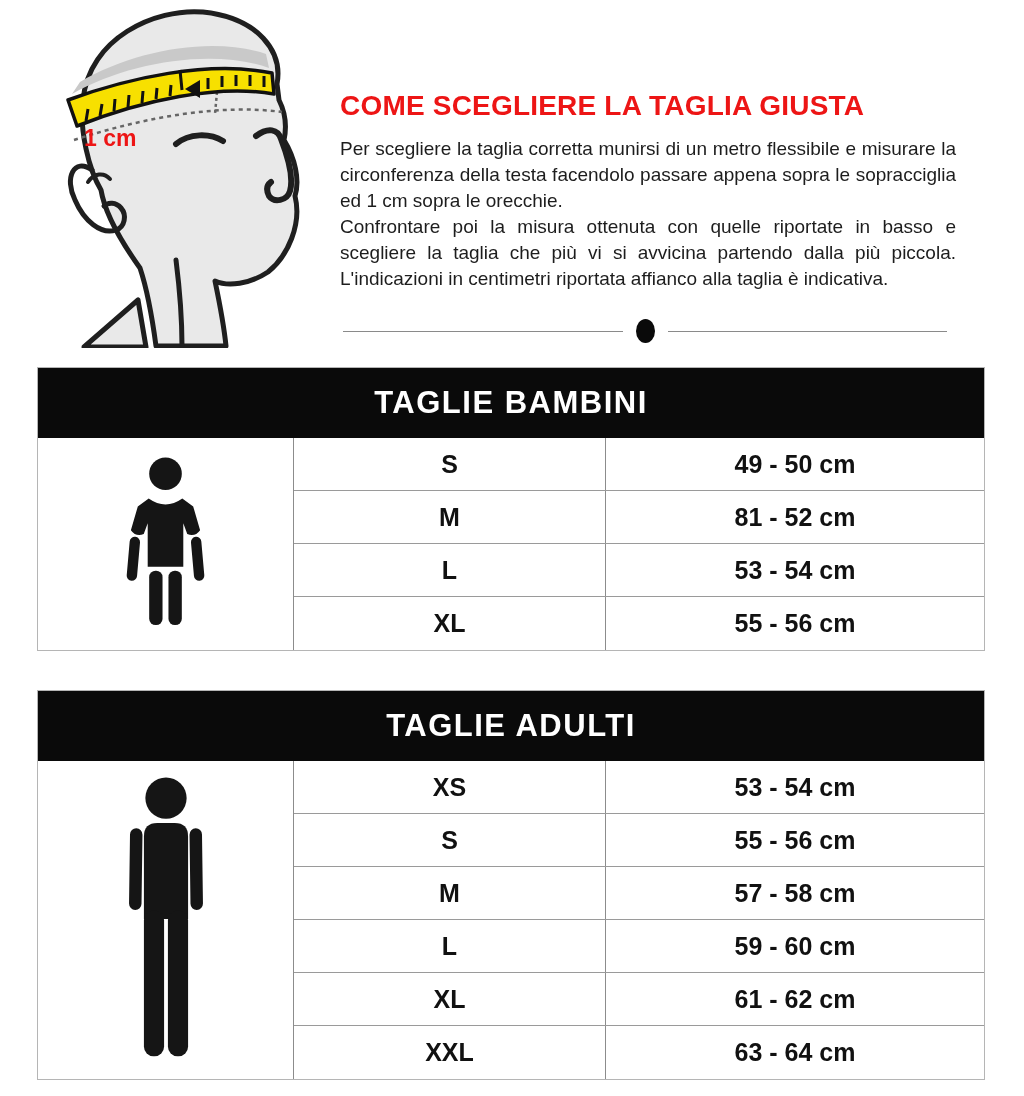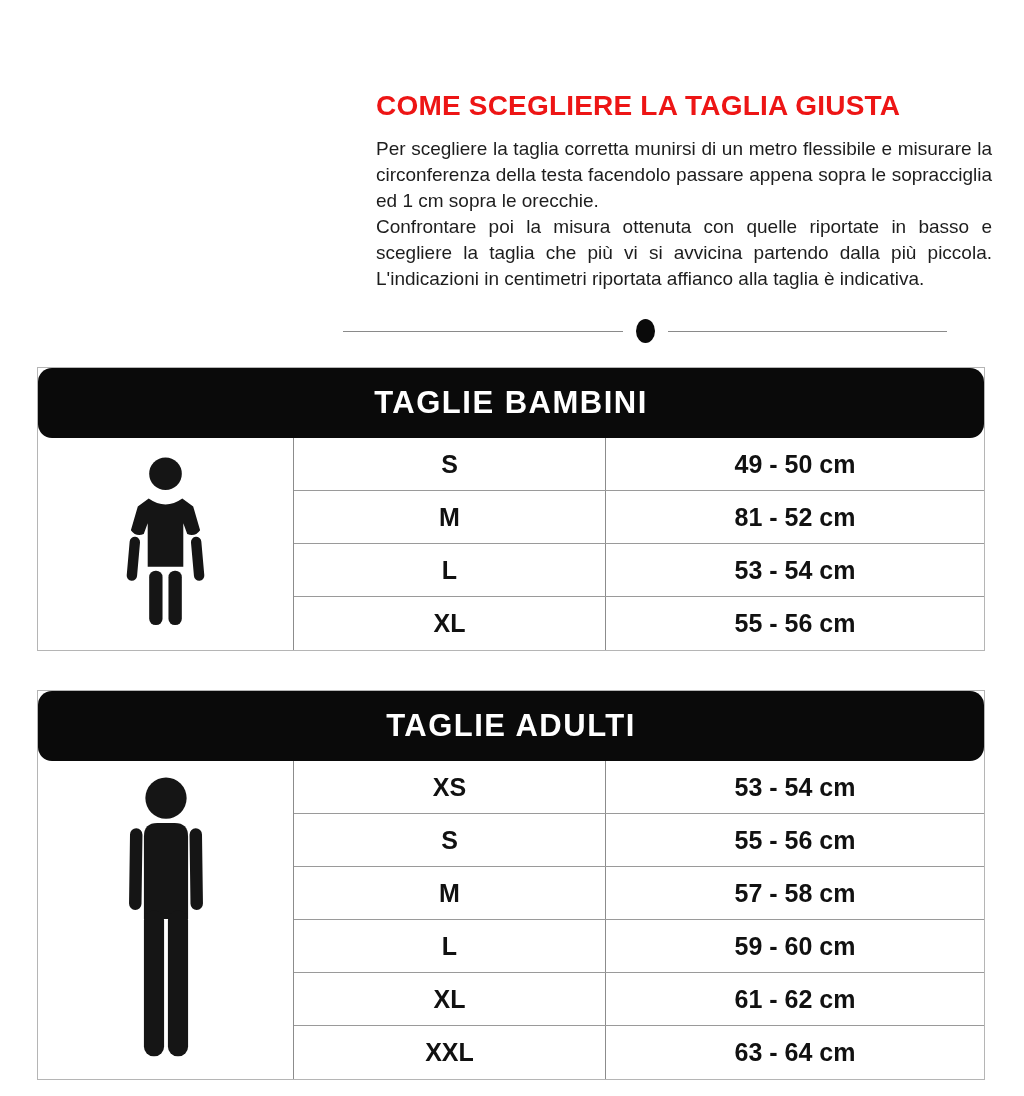--- a/index.html
+++ b/index.html
@@ -4,53 +4,86 @@
 <style>
   html,body{margin:0;padding:0;background:#fff;}
   .page{
     position:relative;width:1024px;height:1096px;background:#ffffff;overflow:hidden;
     font-family:"Liberation Sans",sans-serif;color:#1c1c1c;
   }
   
   .head-art{position:absolute;left:28px;top:0;width:305px;height:348px;}
   .head-art svg{display:block;width:100%;height:100%;}
   
-  .intro{position:absolute;left:340px;top:90px;width:616px;margin-left:36px;}
+  .intro{position:absolute;left:340px;top:90px;width:616px;}
   .intro h1{
     margin:0 0 14px 0;font-size:28px;line-height:32px;font-weight:bold;
     color:#ed1515;letter-spacing:.2px;white-space:nowrap;
   }
   .intro p{margin:0;font-size:19px;line-height:26px;text-align:justify;color:#1d1d1d;}
   .intro p b{font-weight:normal;}
   
   .divider{position:absolute;left:343px;top:318px;width:604px;height:26px;display:flex;align-items:center;}
   .divider .line{flex:1;height:1px;background:#8a8a8a;}
   .divider .dot{width:19px;height:24px;border-radius:50%;background:#0a0a0a;margin:0 13px;}
   
   .size-table{position:absolute;left:37px;width:948px;border:1px solid #b5b5b5;background:#fff;box-sizing:border-box;}
   #table-bambini{top:367px;}
   #table-adulti{top:690px;}
   .size-table .t-header{
     height:70px;background:#0a0a0a;color:#ffffff;display:flex;align-items:center;justify-content:center;
-    font-size:31px;font-weight:bold;letter-spacing:1.5px;border-radius:14px;
+    font-size:31px;font-weight:bold;letter-spacing:1.5px;
   }
   .t-body{display:flex;}
   .icon-cell{width:255px;border-right:1px solid #8c8c8c;display:flex;align-items:center;justify-content:center;}
   .rows{flex:1;display:flex;flex-direction:column;}
   .row{display:flex;height:53px;border-bottom:1px solid #9a9a9a;box-sizing:border-box;}
   .row:last-child{border-bottom:none;}
   .cell{display:flex;align-items:center;justify-content:center;font-weight:bold;font-size:25px;color:#111;}
   .cell.size{width:312px;border-right:1px solid #8c8c8c;box-sizing:border-box;}
   .cell.range{flex:1;}
 </style>
 </head>
 <body>
 
 <div class="page">
 
+  <div class="head-art">
+    <svg viewBox="0 0 305 348">
+
+      <path d="M128,346 C124,316 120,292 112,268 C92,240 77,214 73,190 C61,170 51,130 55,100
+           C61,38 127,8 175,12 C231,18 255,52 249,84 L251,100 C257,112 259,126 256,140
+           C267,158 272,180 267,196 C274,224 260,256 240,272 C222,284 200,287 187,281
+           C192,305 196,326 198,346 Z" fill="#e9e9e9" stroke="#1f1f1f" stroke-width="5" stroke-linejoin="round"></path>
+
+      <path d="M56,347 L110,300 L118,347 Z" fill="#e9e9e9" stroke="#1f1f1f" stroke-width="5" stroke-linejoin="round"></path>
+
+      <path d="M44,94 C100,62 185,48 241,68 L238,54 C185,36 106,50 52,82 Z" fill="#c9c9c9"></path>
+
+      <path fill="none" stroke="#1f1f1f" stroke-width="5" stroke-linecap="round" d="M64,170 C46,157 36,178 47,200 C56,221 73,235 88,230 C97,227 99,215 93,208 C88,202 80,202 76,206"></path>
+      <path fill="none" stroke="#1f1f1f" stroke-width="4" stroke-linecap="round" d="M60,182 C66,173 76,172 82,179"></path>
+
+      <path fill="none" stroke="#1f1f1f" stroke-width="6" stroke-linecap="round" d="M148,144 C161,133 182,133 195,141"></path>
+
+      <path fill="none" stroke="#1f1f1f" stroke-width="6" stroke-linecap="round" d="M228,136 C240,127 250,129 253,139 C260,157 266,177 262,191 C259,201 246,203 241,196 C238,190 239,185 243,182"></path>
+
+      <path fill="none" stroke="#1f1f1f" stroke-width="5" stroke-linecap="round" d="M148,260 C152,292 154,320 154,346"></path>
+
+      <path fill="none" stroke="#666" stroke-width="2.5" stroke-dasharray="4 4" d="M46,140 C120,116 195,104 254,112"></path>
+      <path fill="none" stroke="#666" stroke-width="2.5" stroke-dasharray="3 3" d="M189,92 L187,114"></path>
+
+      <path d="M40,100 C100,78 180,60 244,73 L246,94 C190,84 115,100 49,126 Z" fill="#f7e000" stroke="#111" stroke-width="3.5" stroke-linejoin="round"></path>
+      <path fill="none" stroke="#111" stroke-width="3" d="M152,70 L154,90"></path>
+      <path fill="none" stroke="#111" stroke-width="3" d="M58,121 L60,109 M72,116 L74,104 M86,111 L87,99 M100,107 L101,95 M114,103 L115,91 M128,99 L129,88 M142,96 L143,85
+           M180,89 L180,78 M194,87 L194,76 M208,86 L208,75 M222,86 L222,75 M236,87 L236,76"></path>
+      <polygon points="172,80 157,89 172,98" fill="#111"></polygon>
+
+      <text x="56" y="146" font-size="23" font-weight="bold" fill="#ed1515">1 cm</text>
+    </svg>
+  </div>
 
   <div class="intro">
     <h1>COME SCEGLIERE LA TAGLIA GIUSTA</h1>
     <p><span>Per scegliere la taglia corretta </span><b>munirsi di un metro flessibile</b><span> e misurare la circonferenza della testa facendolo passare appena sopra le sopracciglia ed 1 cm sopra le orecchie.</span><br><b>Confrontare poi la misura ottenuta con quelle riportate in basso e scegliere la taglia che più vi si avvicina</b><span> partendo dalla più piccola. L'indicazioni in centimetri riportata affianco alla taglia è indicativa.</span></p>
   </div>
 
   <div class="divider">
     <span class="line"></span>
     <span class="dot"></span>
     <span class="line"></span>

